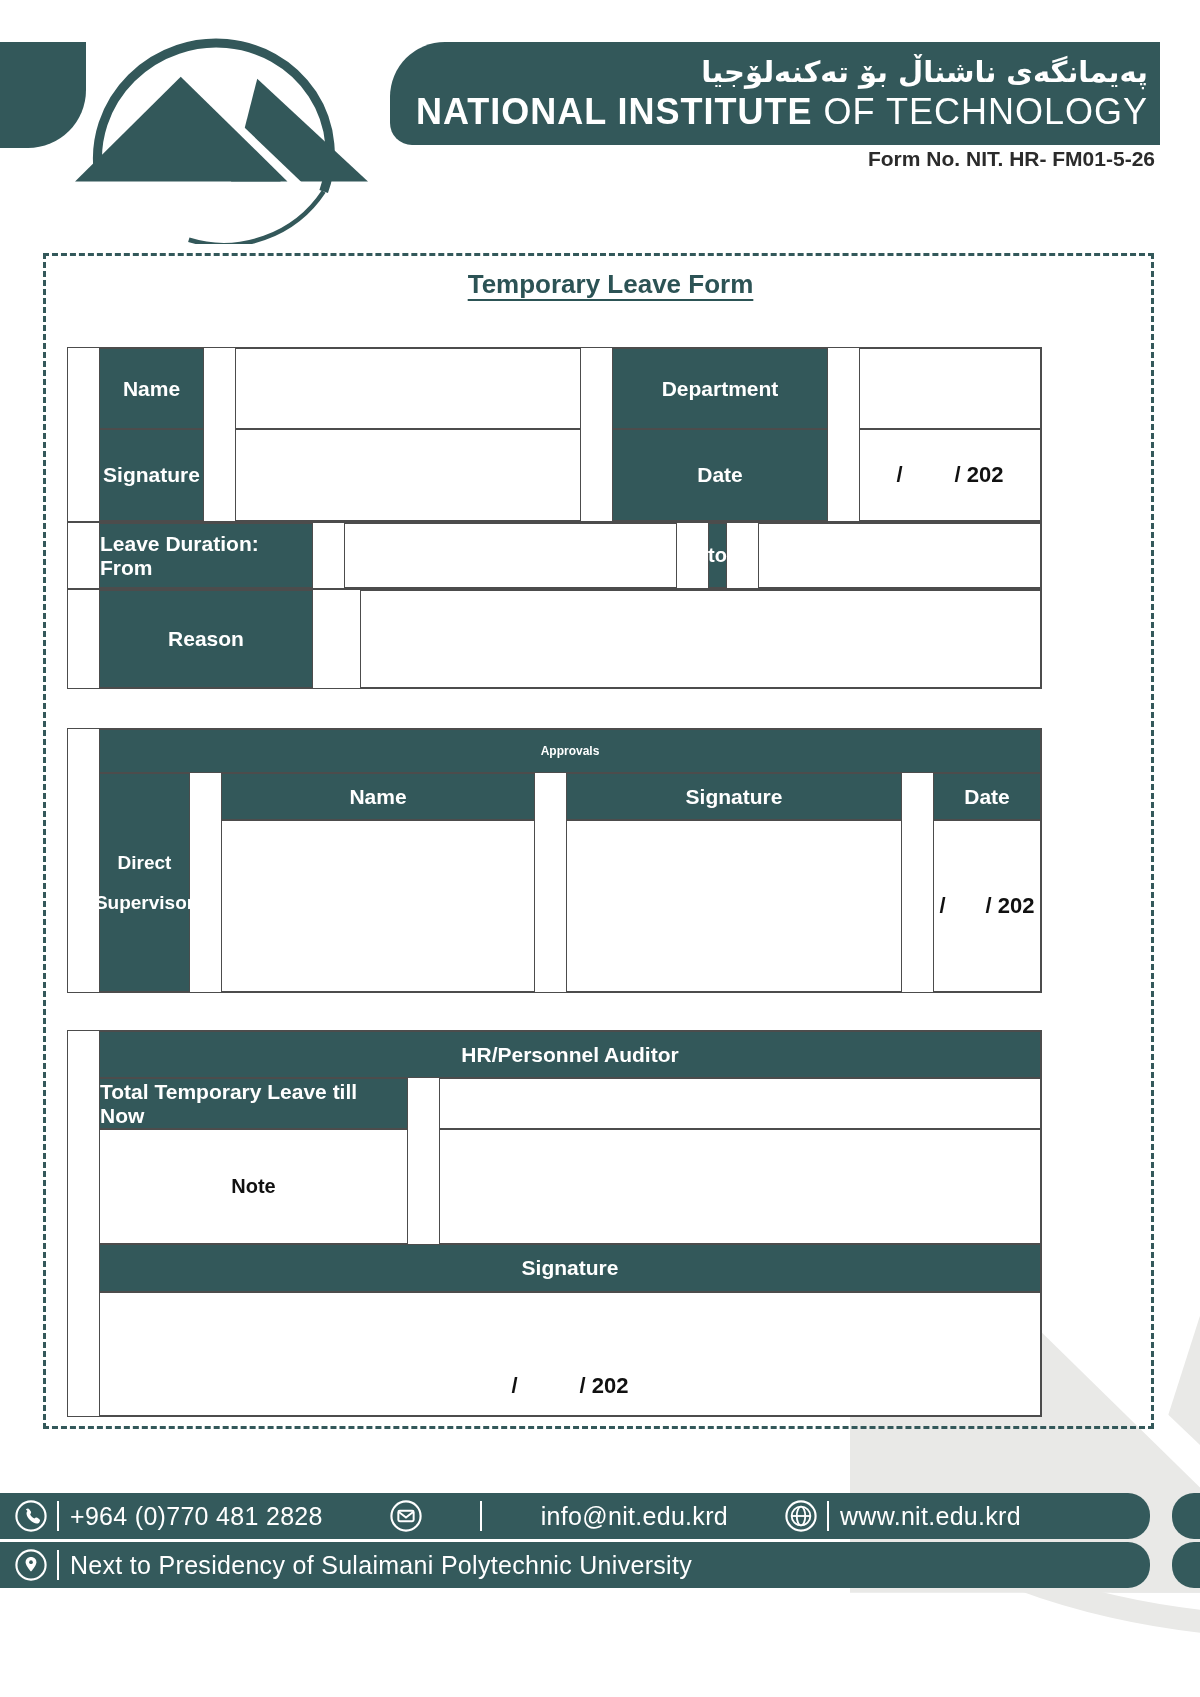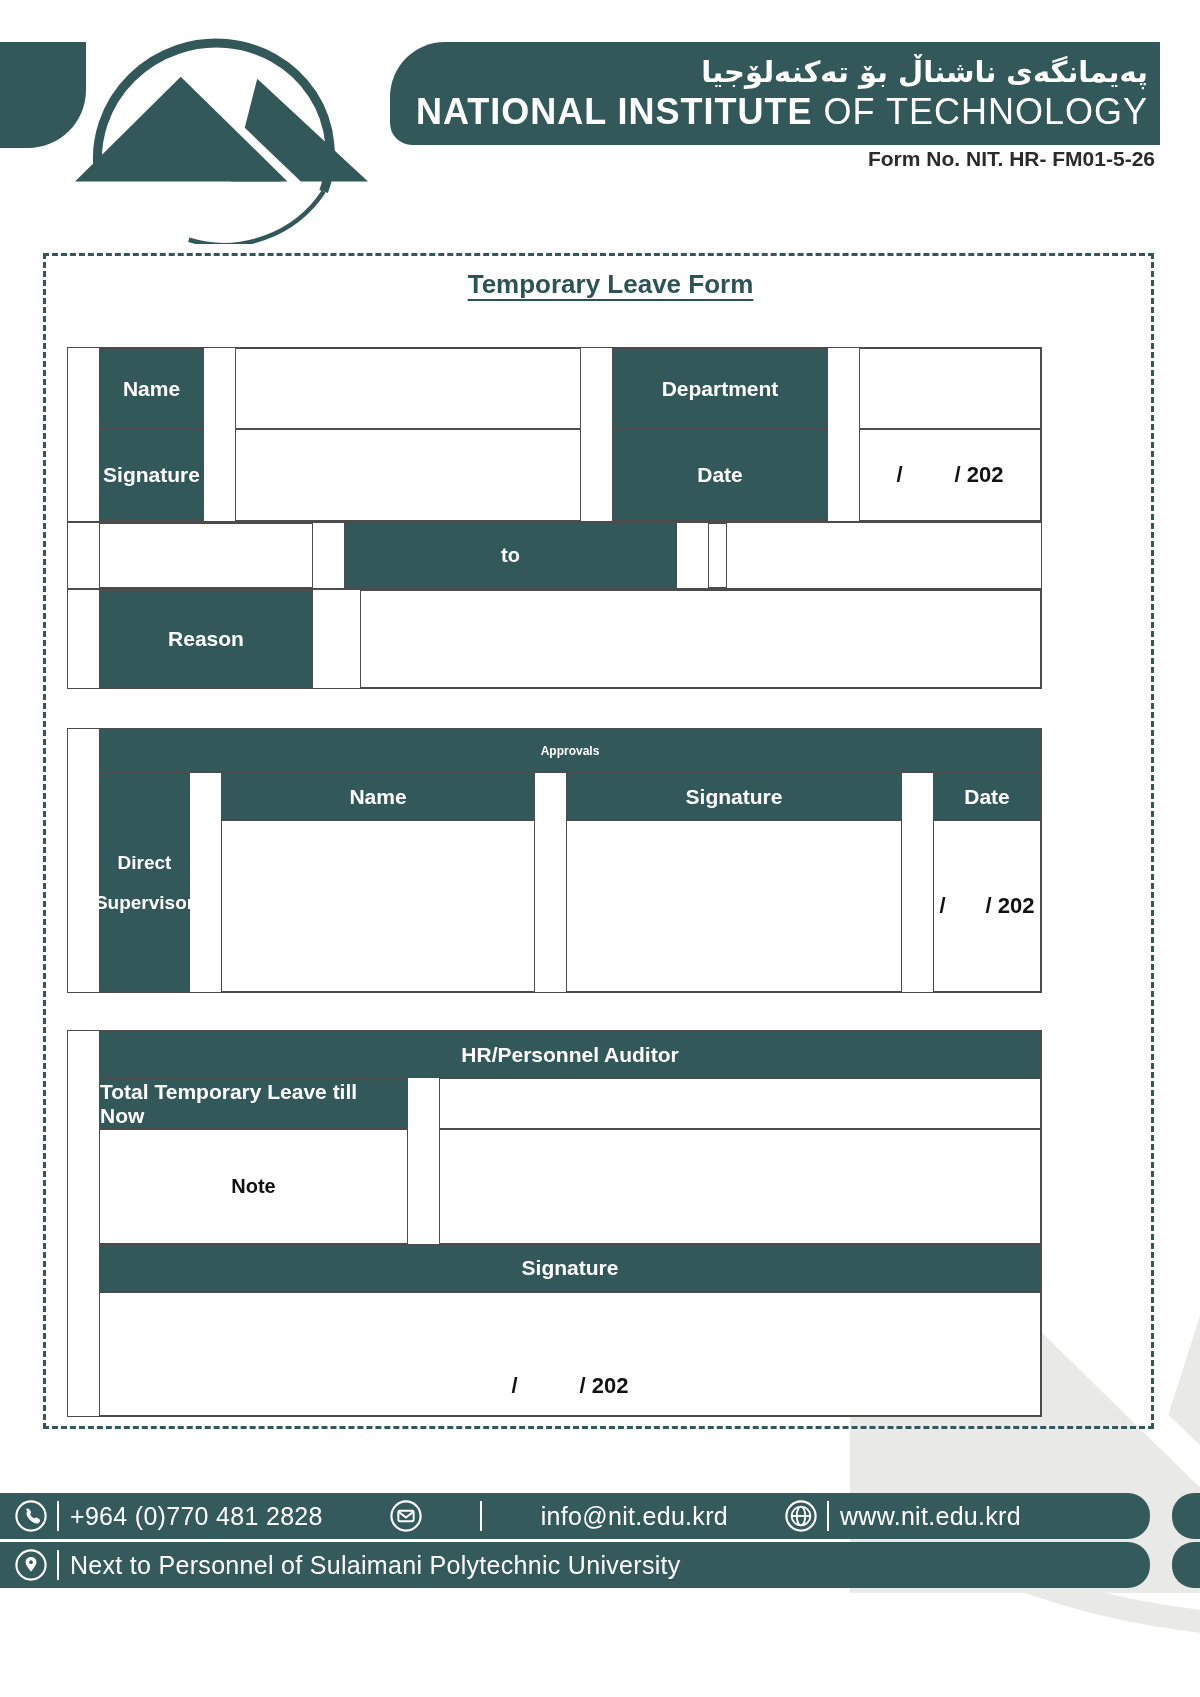--- a/index.html
+++ b/index.html
@@ -102,20 +102,21 @@
     <div class="cell white"></div>
     <div class="cell teal lbl">Date</div>
     <div class="cell white dateval">
       <span>/</span>
       <span style="width:52px"></span>
       <span>/ 202</span>
     </div>
   </div>
 
   <div class="grid t1b">
+    <div class="cell teal lbl">Leave Duration: From</div>
     <div class="cell white"></div>
     <div class="cell teal" style="font-size:20px">to</div>
     <div class="cell white"></div>
   </div>
 
   <div class="grid t1c">
     <div class="cell teal lbl">Reason</div>
     <div class="cell white"></div>
   </div>
 
@@ -183,16 +184,16 @@
 <div class="abs stub stub1"></div>
 
 <div class="abs bar bar2">
   <div class="fitem">
     <svg class="cicon" viewBox="0 0 24 24">
       <circle cx="12" cy="12" r="10.3" fill="none" stroke="#fff" stroke-width="1.5"></circle>
       <path d="M12 6.4c-2.2 0-3.8 1.6-3.8 3.6c0 2.6 3.8 6.6 3.8 6.6s3.8-4 3.8-6.6c0-2-1.6-3.6-3.8-3.6Z" fill="#fff"></path>
       <circle cx="12" cy="10" r="1.3" fill="#345a5c"></circle>
     </svg>
     <span class="sep"></span>
-    <span class="ftext">Next to Personnel of Sulaimani Polytechnic University</span>
+    <span class="ftext">Next to Presidency of Sulaimani Polytechnic University</span>
   </div>
 </div>
 <div class="abs stub stub2"></div>
 
 </body></html>

